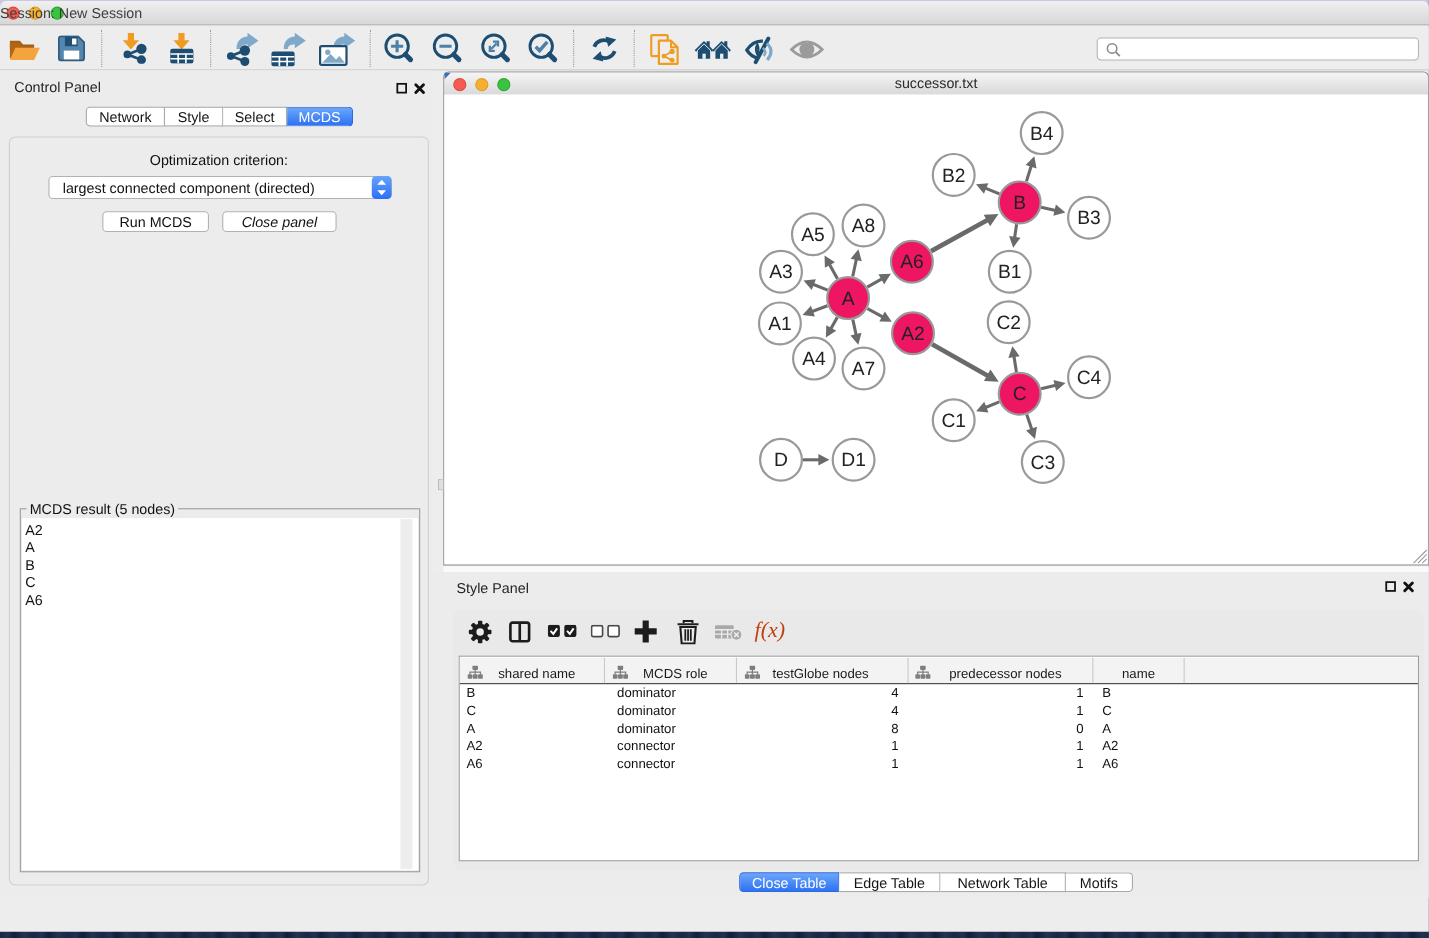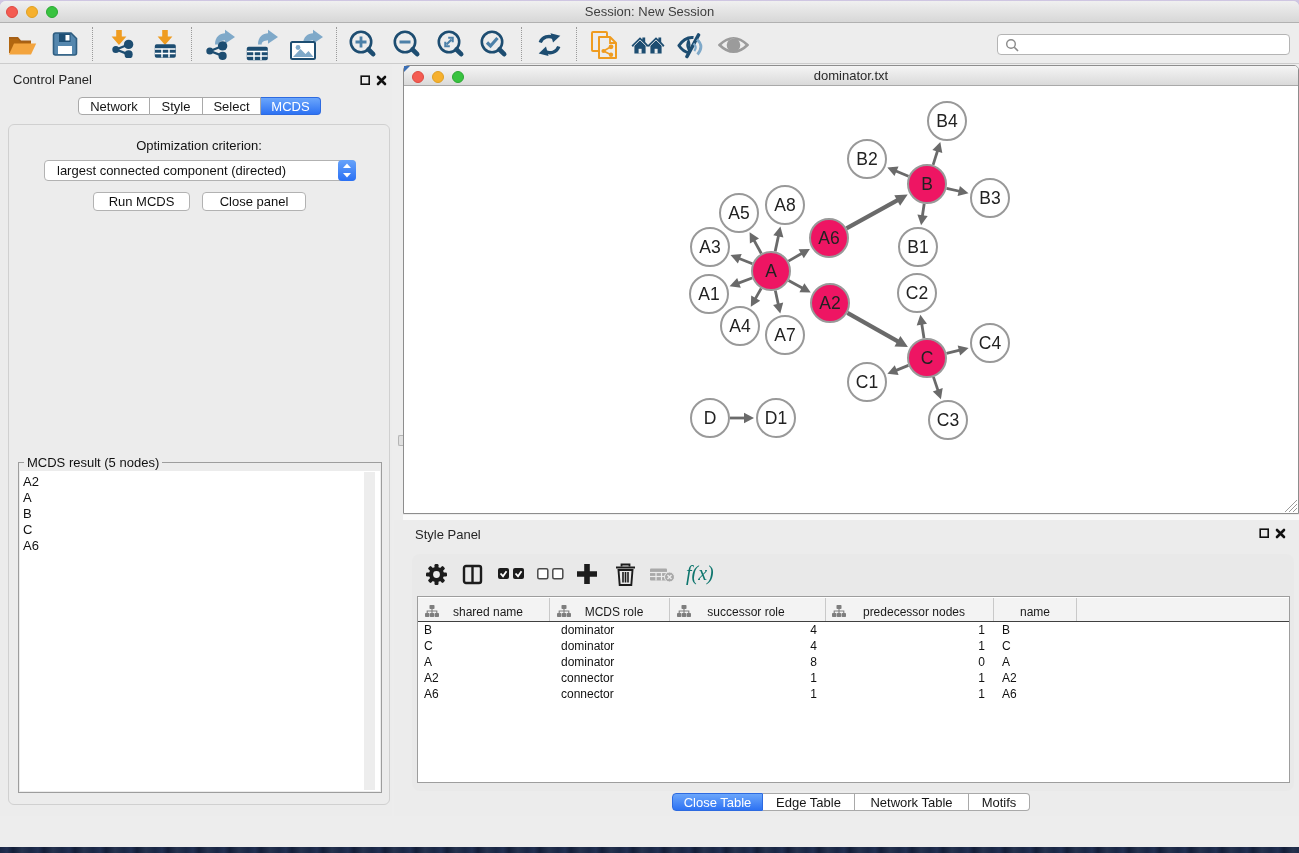--- a/index.html
+++ b/index.html
@@ -2,21 +2,21 @@
 <html><head><meta charset="utf-8">
 <style>
 * { margin:0; padding:0; box-sizing:border-box; }
 html,body { width:1299px; height:853px; overflow:hidden; }
 body { font-family:"Liberation Sans", sans-serif; background:repeating-linear-gradient(90deg,#1a2745 0,#223052 7px,#131e38 13px,#26334f 22px,#1a2745 31px); position:relative; }
 .abs { position:absolute; }
 #deskTop { position:absolute; top:0; left:0; width:1299px; height:6px; background:#cfc6e2; }
 #win { position:absolute; top:1px; left:0; width:1299px; height:846px; background:#ededed; border-radius:6px 6px 0 0; overflow:hidden; }
 #titlebar { position:absolute; top:0; left:0; right:0; height:22px; background:linear-gradient(#f0f0f0,#d7d7d7); border-bottom:1px solid #b1b1b1; }
 .tl { position:absolute; top:5px; width:12px; height:12px; border-radius:50%; }
-#title { position:absolute; top:0; width:100%; text-align:center; line-height:21px; font-size:13px; color:#3e3e3e; }
+#title { position:absolute; top:0; width:100%; text-align:left; line-height:21px; font-size:13px; color:#3e3e3e; }
 #toolbar { position:absolute; top:23px; left:0; right:0; height:40px; background:#ededed; border-bottom:1px solid #cccccc; }
 .sep { position:absolute; top:3px; height:34px; width:0; border-left:1px dotted #9a9a9a; }
 .ticon { position:absolute; }
 #searchbox { position:absolute; left:997px; top:10px; width:293px; height:21px; background:#fff; border:1px solid #b4b4b4; border-radius:4px; }
 #cpanel { position:absolute; left:0; top:63px; width:392px; bottom:31px; background:#ececec; }
 #cpTitle { position:absolute; left:13px; top:8px; font-size:13px; color:#252525; }
 .tabrow { position:absolute; display:flex; }
 .tab { height:18px; line-height:17px; font-size:13px; color:#161616; background:#fff; border:1px solid #a9a9a9; border-left:none; text-align:center; }
 .tab.first { border-left:1px solid #a9a9a9; border-radius:4px 0 0 4px; }
 .tab.last { border-radius:0 4px 4px 0;text-align:center; }
@@ -247,21 +247,21 @@
       <div id="combo">largest connected component (directed)
         <div id="comboBtn">
             <svg style="position:absolute;left:4px;top:3px" width="10" height="15" viewBox="0 0 10 15">
               <path d="M5,0.5 L9,5 H1 z" fill="#fff"></path>
               <path d="M5,14.5 L1,10 H9 z" fill="#fff"></path>
             </svg>
           </div>
       </div>
       <div id="optLabel">Optimization criterion:</div>
       <div class="btn" style="left:84px; width:97px;">Run MCDS</div>
-      <div class="btn" style="left:193px; width:104px;">Close panel</div>
+      <div class="btn" style="left:193px; width:104px;font-style:italic;">Close panel</div>
       <div id="fieldset">
         <div id="fsLabel">MCDS result (5 nodes)</div>
         <div id="fsList">
             <div class="it">A2</div>
             <div class="it">A</div>
             <div class="it">B</div>
             <div class="it">C</div>
             <div class="it">A6</div>
           <div id="fsScroll"></div>
         </div>
@@ -269,21 +269,21 @@
     </div>
   </div>
   <div id="netwin">
     <div id="nettitle">
       <svg style="position:absolute;left:0;top:0" width="7" height="7" viewBox="0 0 7 7">
           <path d="M0,0 H6 L0,6 z" fill="#3b6fb5"></path>
         </svg>
       <div class="ntl" style="left:8px;background:#f45c52;border:1px solid #dd4a42;"></div>
       <div class="ntl" style="left:28px;background:#f6b02e;border:1px solid #dfa023;"></div>
       <div class="ntl" style="left:48px;background:#39c340;border:1px solid #2ba834;"></div>
-      <div class="t">dominator.txt</div>
+      <div class="t">successor.txt</div>
     </div>
     <div id="canvas">
       <svg width="894" height="427" viewBox="0 0 894 427">
 <line x1="348.2" y1="192.0" x2="333.1" y2="197.6" stroke="#6a6a6a" stroke-width="2.8"></line>
 <polygon points="325.6,200.3 333.2,192.0 336.8,201.7" fill="#6a6a6a"></polygon>
 <line x1="384.6" y1="194.5" x2="399.6" y2="202.7" stroke="#6a6a6a" stroke-width="2.8"></line>
 <polygon points="406.7,206.5 395.4,206.3 400.4,197.2" fill="#6a6a6a"></polygon>
 <line x1="348.4" y1="177.7" x2="333.9" y2="172.0" stroke="#6a6a6a" stroke-width="2.8"></line>
 <polygon points="326.5,169.1 337.7,167.9 333.9,177.6" fill="#6a6a6a"></polygon>
 <line x1="357.2" y1="202.4" x2="350.7" y2="213.9" stroke="#6a6a6a" stroke-width="2.8"></line>
@@ -433,21 +433,21 @@
         <rect x="1" y="1.5" width="17" height="12" rx="1" fill="#a9a9a9"></rect>
 <g stroke="#ececec" stroke-width="1.2">
           <line x1="1" y1="5.5" x2="18" y2="5.5"></line>
           <line x1="1" y1="9.5" x2="18" y2="9.5"></line>
           <line x1="7" y1="5.5" x2="7" y2="13.5"></line>
           <line x1="12.5" y1="5.5" x2="12.5" y2="13.5"></line>
         </g>
 <circle cx="20.5" cy="10" r="5" fill="#a9a9a9" stroke="#ececec" stroke-width="1"></circle>
 <path d="M18.5,8 l4,4 m0,-4 l-4,4" stroke="#ececec" stroke-width="1.4"></path>
       </svg>
-<div class="abs" style="left:292px;top:42px;font-family:'Liberation Serif',serif;font-style:italic;font-size:20px;color:#0f766e;">f(x)</div>
+<div class="abs" style="left:292px;top:42px;font-family:'Liberation Serif',serif;font-style:italic;font-size:20px;color:#c2410c;">f(x)</div>
     <div id="ttable">
       <div id="thead">
 
 <div class="hcell" style="left:0;width:132px">
             <svg class="hicon" style="left:7px" width="14" height="13" viewBox="0 0 14 13">
               <g fill="#7e7e7e">
                 <rect x="4.5" y="0" width="5" height="4" rx="0.8"></rect>
                 <rect x="0" y="8" width="4.4" height="4" rx="0.8"></rect>
                 <rect x="4.8" y="8" width="4.4" height="4" rx="0.8"></rect>
                 <rect x="9.6" y="8" width="4.4" height="4" rx="0.8"></rect>
@@ -477,21 +477,21 @@
               <g fill="#7e7e7e">
                 <rect x="4.5" y="0" width="5" height="4" rx="0.8"></rect>
                 <rect x="0" y="8" width="4.4" height="4" rx="0.8"></rect>
                 <rect x="4.8" y="8" width="4.4" height="4" rx="0.8"></rect>
                 <rect x="9.6" y="8" width="4.4" height="4" rx="0.8"></rect>
               </g>
 <g stroke="#7e7e7e" stroke-width="1.1" fill="none">
                 <path d="M7,4 V6 M2.2,8 V6 H11.8 V8 M7,6 V8"></path>
               </g>
             </svg>
-            <div class="hlabel" style="left:2px;width:148px">successor role</div>
+            <div class="hlabel" style="left:2px;width:148px">testGlobe nodes</div>
           </div>
 <div class="hcell" style="left:408px;width:168px">
             <svg class="hicon" style="left:6px" width="14" height="13" viewBox="0 0 14 13">
               <g fill="#7e7e7e">
                 <rect x="4.5" y="0" width="5" height="4" rx="0.8"></rect>
                 <rect x="0" y="8" width="4.4" height="4" rx="0.8"></rect>
                 <rect x="4.8" y="8" width="4.4" height="4" rx="0.8"></rect>
                 <rect x="9.6" y="8" width="4.4" height="4" rx="0.8"></rect>
               </g>
 <g stroke="#7e7e7e" stroke-width="1.1" fill="none">

